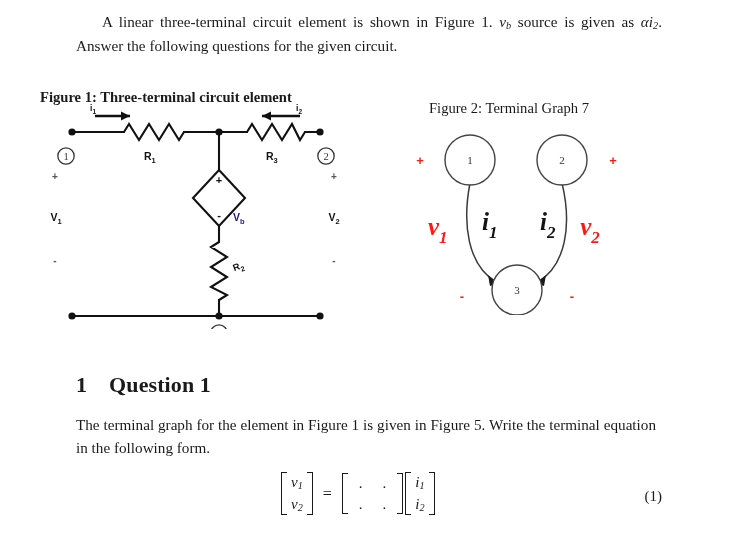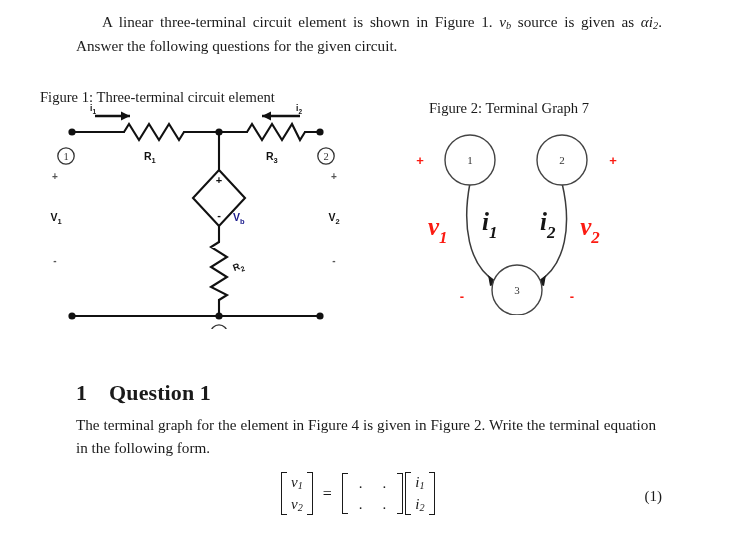--- a/index.html
+++ b/index.html
@@ -35,20 +35,21 @@
   .mathvar { font-style: italic; font-family: "Liberation Serif", serif; }
   sub.sb { font-size: 0.68em; font-style: italic; vertical-align: -0.22em; }
 
   
   #fig1-caption {
     position: absolute;
     left: 40px;
     top: 89px;
     font-size: 14.6px;
     white-space: nowrap;
+    font-weight: bold;
   }
   #fig2-caption {
     position: absolute;
     left: 429px;
     top: 100px;
     font-size: 14.6px;
     white-space: nowrap;
   }
 
   
@@ -68,21 +69,20 @@
   }
 
   
   #section-heading {
     position: absolute;
     left: 76px;
     top: 372px;
     font-size: 22px;
     font-weight: bold;
     letter-spacing: 0.1px;
-    margin-top: 8px;
   }
   #section-heading .num { margin-right: 22px; }
 
   
   #question-body {
     position: absolute;
     left: 76px;
     top: 414px;
     width: 580px;
     font-size: 15.2px;
@@ -279,21 +279,21 @@
     <text x="190" y="110" font-family="Liberation Serif, serif" font-size="25" font-style="italic" font-weight="bold" fill="#fb1b12" text-anchor="middle"><tspan>v</tspan><tspan dy="8" font-size="17">2</tspan></text>
 
     <text x="82" y="105" font-family="Liberation Serif, serif" font-size="25" font-style="italic" font-weight="bold" fill="#141414"><tspan>i</tspan><tspan dy="8" font-size="17">1</tspan></text>
     <text x="140" y="105" font-family="Liberation Serif, serif" font-size="25" font-style="italic" font-weight="bold" fill="#141414"><tspan>i</tspan><tspan dy="8" font-size="17">2</tspan></text>
   </svg>
 
   <div id="section-heading">
     <span class="num">1</span><span>Question 1</span>
   </div>
 
-  <div id="question-body">The terminal graph for the element in Figure 4 is given in Figure 2. Write the terminal equation in the following form.</div>
+  <div id="question-body">The terminal graph for the element in Figure 1 is given in Figure 5. Write the terminal equation in the following form.</div>
 
   <div id="equation-row">
     <div id="equation">
 
       <span class="matrix">
         <span class="brk l"></span>
         <span class="col">
           <span class="cell">v<sub class="sb">1</sub></span>
           <span class="cell">v<sub class="sb">2</sub></span>
         </span>

